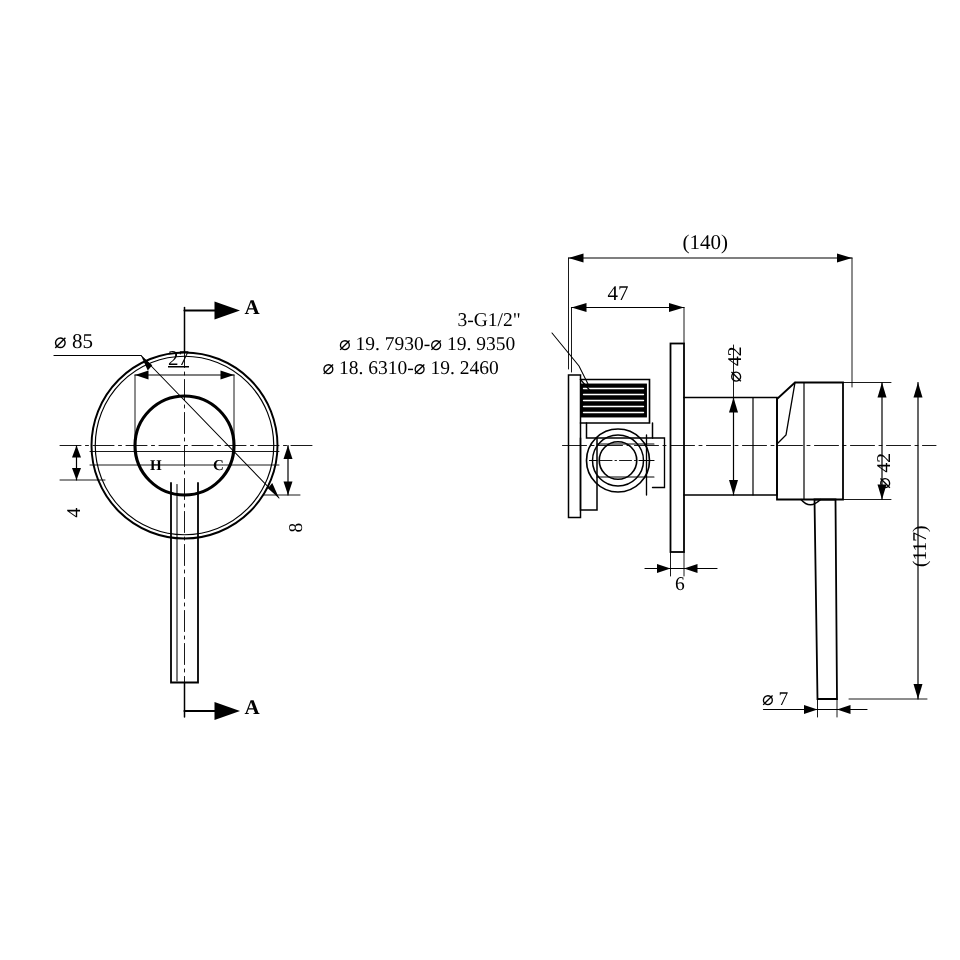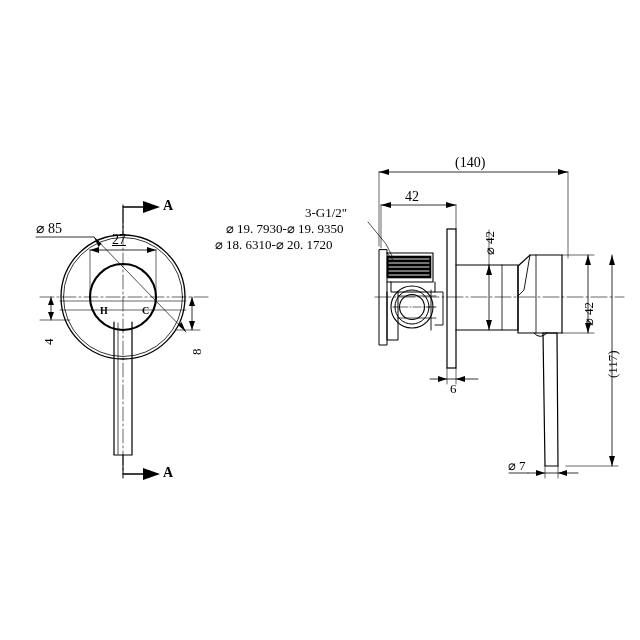--- a/index.html
+++ b/index.html
@@ -190,25 +190,25 @@
   <div class="lbl lbl-10 lbl-bold" style="left:142px; top:306px;">C</div>
 
   <div class="lbl lbl-14 lbl-bold" style="left:163px; top:199px;">A</div>
 
   <div class="lbl lbl-14 lbl-bold" style="left:163px; top:466px;">A</div>
 
   <div class="lbl lbl-13" style="left:305px; top:206px;">3-G1/2"</div>
 
   <div class="lbl lbl-13" style="left:226px; top:222px;">⌀ 19. 7930-⌀ 19. 9350</div>
 
-  <div class="lbl lbl-13" style="left:215px; top:238px;">⌀ 18. 6310-⌀ 20. 1720</div>
+  <div class="lbl lbl-13" style="left:215px; top:238px;">⌀ 18. 6310-⌀ 19. 2460</div>
 
   <div class="lbl lbl-14" style="left:455px; top:156px;">(140)</div>
 
-  <div class="lbl lbl-14" style="left:405px; top:190px;">42</div>
+  <div class="lbl lbl-14" style="left:405px; top:190px;">47</div>
 
   <div class="lbl lbl-13" style="left:450px; top:382px;">6</div>
 
   <div class="lbl lbl-13 rot90" style="left:483px; top:255px;">⌀ 42</div>
 
   <div class="lbl lbl-13 rot90" style="left:582px; top:326px;">⌀ 42</div>
 
   <div class="lbl lbl-13 rot90" style="left:606px; top:378px;">(117)</div>
 
   <div class="lbl lbl-13" style="left:508px; top:459px;">⌀ 7</div>

